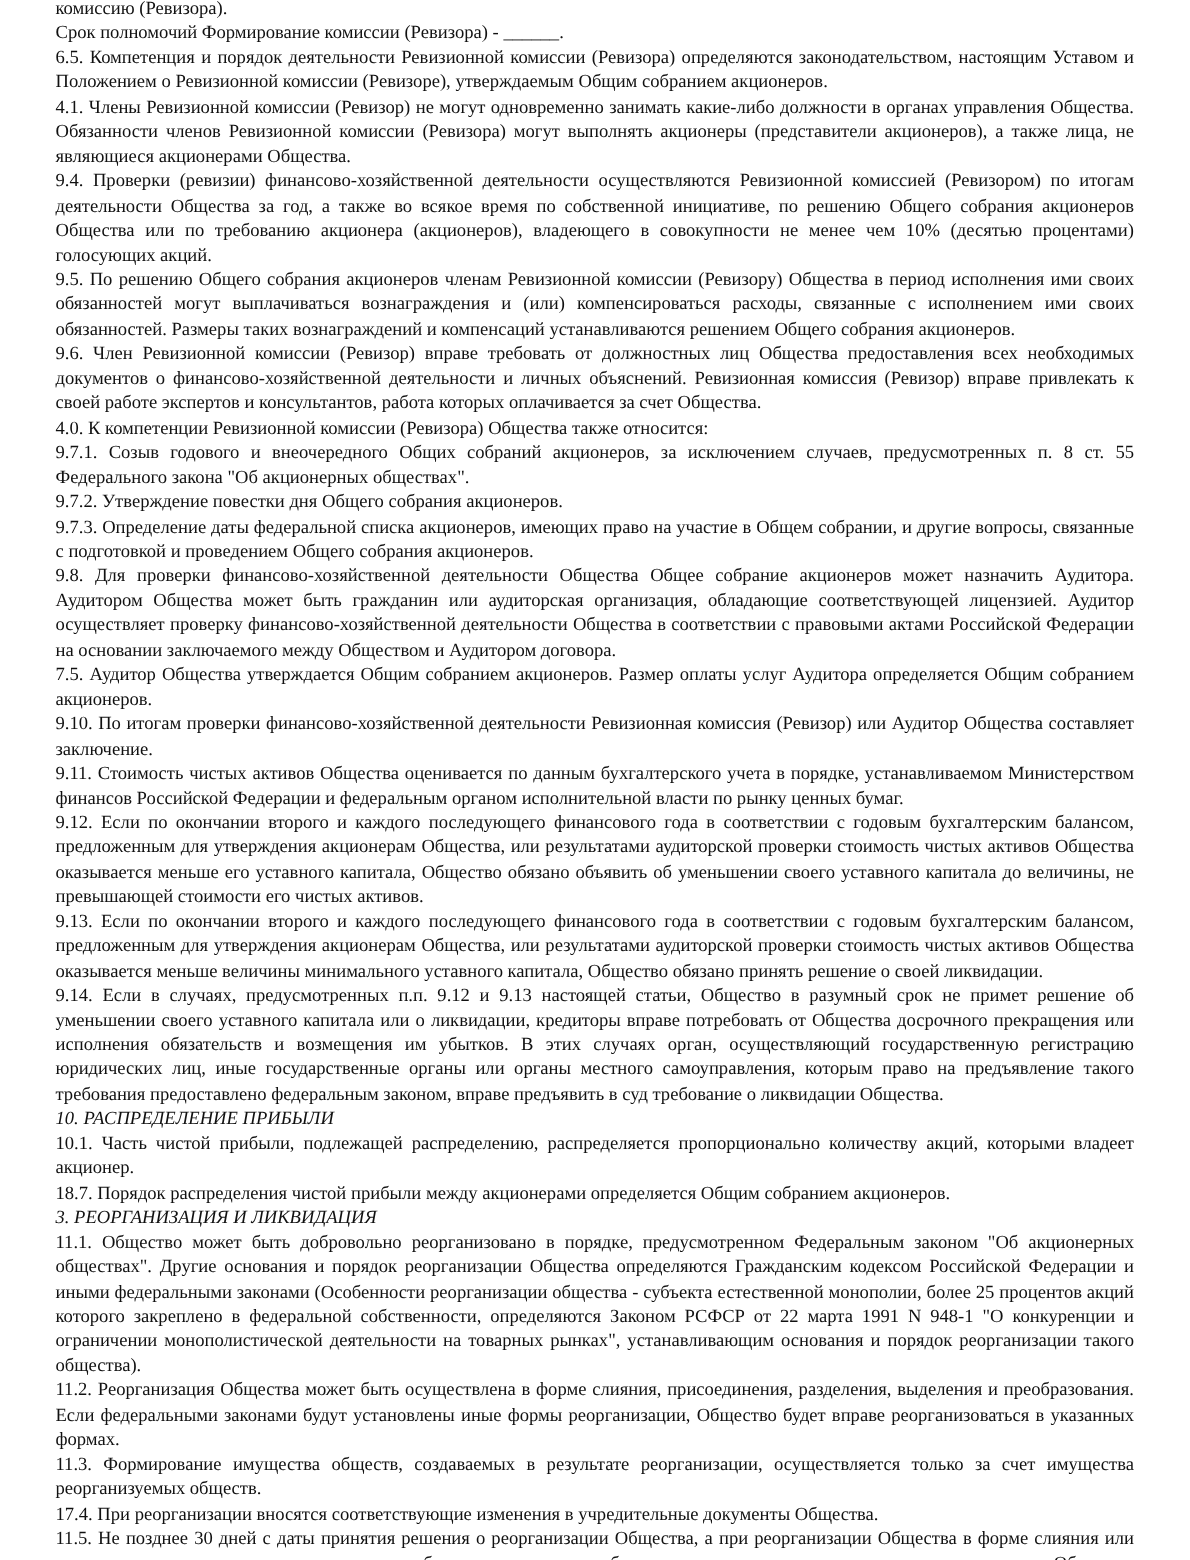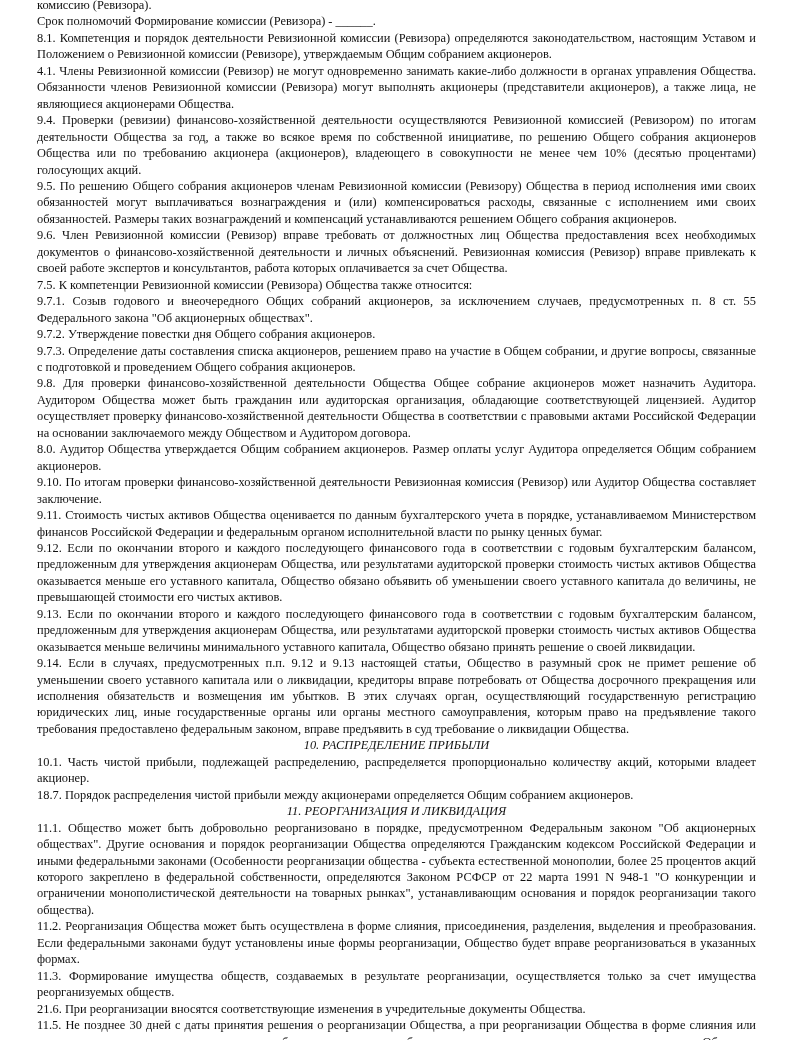--- a/index.html
+++ b/index.html
@@ -11,50 +11,50 @@
     width: 719px;
     font-family: "Liberation Serif", serif;
     font-size: 12.4px;
     line-height: 16.45px;
     color: #111111;
   }
   .p { margin: 0; text-align: justify; }
   .p.nojust { text-align: left; }
   .heading {
     margin: 0;
-    text-align: center;
+    text-align: left;
     font-style: italic;
     text-transform: none;
   }
 </style>
 </head>
 <body>
 
 <div class="page">
   <p class="p nojust">комиссию (Ревизора).</p>
   <p class="p nojust">Срок полномочий Формирование комиссии (Ревизора) - ______.</p>
-  <p class="p">8.1. Компетенция и порядок деятельности Ревизионной комиссии (Ревизора) определяются законодательством, настоящим Уставом и Положением о Ревизионной комиссии (Ревизоре), утверждаемым Общим собранием акционеров.</p>
+  <p class="p">6.5. Компетенция и порядок деятельности Ревизионной комиссии (Ревизора) определяются законодательством, настоящим Уставом и Положением о Ревизионной комиссии (Ревизоре), утверждаемым Общим собранием акционеров.</p>
   <p class="p">4.1. Члены Ревизионной комиссии (Ревизор) не могут одновременно занимать какие-либо должности в органах управления Общества. Обязанности членов Ревизионной комиссии (Ревизора) могут выполнять акционеры (представители акционеров), а также лица, не являющиеся акционерами Общества.</p>
   <p class="p">9.4. Проверки (ревизии) финансово-хозяйственной деятельности осуществляются Ревизионной комиссией (Ревизором) по итогам деятельности Общества за год, а также во всякое время по собственной инициативе, по решению Общего собрания акционеров Общества или по требованию акционера (акционеров), владеющего в совокупности не менее чем 10% (десятью процентами) голосующих акций.</p>
   <p class="p">9.5. По решению Общего собрания акционеров членам Ревизионной комиссии (Ревизору) Общества в период исполнения ими своих обязанностей могут выплачиваться вознаграждения и (или) компенсироваться расходы, связанные с исполнением ими своих обязанностей. Размеры таких вознаграждений и компенсаций устанавливаются решением Общего собрания акционеров.</p>
   <p class="p">9.6. Член Ревизионной комиссии (Ревизор) вправе требовать от должностных лиц Общества предоставления всех необходимых документов о финансово-хозяйственной деятельности и личных объяснений. Ревизионная комиссия (Ревизор) вправе привлекать к своей работе экспертов и консультантов, работа которых оплачивается за счет Общества.</p>
-  <p class="p">7.5. К компетенции Ревизионной комиссии (Ревизора) Общества также относится:</p>
+  <p class="p">4.0. К компетенции Ревизионной комиссии (Ревизора) Общества также относится:</p>
   <p class="p">9.7.1. Созыв годового и внеочередного Общих собраний акционеров, за исключением случаев, предусмотренных п. 8 ст. 55 Федерального закона "Об акционерных обществах".</p>
   <p class="p">9.7.2. Утверждение повестки дня Общего собрания акционеров.</p>
-  <p class="p">9.7.3. Определение даты составления списка акционеров, решением право на участие в Общем собрании, и другие вопросы, связанные с подготовкой и проведением Общего собрания акционеров.</p>
+  <p class="p">9.7.3. Определение даты федеральной списка акционеров, имеющих право на участие в Общем собрании, и другие вопросы, связанные с подготовкой и проведением Общего собрания акционеров.</p>
   <p class="p">9.8. Для проверки финансово-хозяйственной деятельности Общества Общее собрание акционеров может назначить Аудитора. Аудитором Общества может быть гражданин или аудиторская организация, обладающие соответствующей лицензией. Аудитор осуществляет проверку финансово-хозяйственной деятельности Общества в соответствии с правовыми актами Российской Федерации на основании заключаемого между Обществом и Аудитором договора.</p>
-  <p class="p">8.0. Аудитор Общества утверждается Общим собранием акционеров. Размер оплаты услуг Аудитора определяется Общим собранием акционеров.</p>
+  <p class="p">7.5. Аудитор Общества утверждается Общим собранием акционеров. Размер оплаты услуг Аудитора определяется Общим собранием акционеров.</p>
   <p class="p">9.10. По итогам проверки финансово-хозяйственной деятельности Ревизионная комиссия (Ревизор) или Аудитор Общества составляет заключение.</p>
   <p class="p">9.11. Стоимость чистых активов Общества оценивается по данным бухгалтерского учета в порядке, устанавливаемом Министерством финансов Российской Федерации и федеральным органом исполнительной власти по рынку ценных бумаг.</p>
   <p class="p">9.12. Если по окончании второго и каждого последующего финансового года в соответствии с годовым бухгалтерским балансом, предложенным для утверждения акционерам Общества, или результатами аудиторской проверки стоимость чистых активов Общества оказывается меньше его уставного капитала, Общество обязано объявить об уменьшении своего уставного капитала до величины, не превышающей стоимости его чистых активов.</p>
   <p class="p">9.13. Если по окончании второго и каждого последующего финансового года в соответствии с годовым бухгалтерским балансом, предложенным для утверждения акционерам Общества, или результатами аудиторской проверки стоимость чистых активов Общества оказывается меньше величины минимального уставного капитала, Общество обязано принять решение о своей ликвидации.</p>
   <p class="p">9.14. Если в случаях, предусмотренных п.п. 9.12 и 9.13 настоящей статьи, Общество в разумный срок не примет решение об уменьшении своего уставного капитала или о ликвидации, кредиторы вправе потребовать от Общества досрочного прекращения или исполнения обязательств и возмещения им убытков. В этих случаях орган, осуществляющий государственную регистрацию юридических лиц, иные государственные органы или органы местного самоуправления, которым право на предъявление такого требования предоставлено федеральным законом, вправе предъявить в суд требование о ликвидации Общества.</p>
   <p class="heading">10. РАСПРЕДЕЛЕНИЕ ПРИБЫЛИ</p>
   <p class="p">10.1. Часть чистой прибыли, подлежащей распределению, распределяется пропорционально количеству акций, которыми владеет акционер.</p>
   <p class="p">18.7. Порядок распределения чистой прибыли между акционерами определяется Общим собранием акционеров.</p>
-  <p class="heading">11. РЕОРГАНИЗАЦИЯ И ЛИКВИДАЦИЯ</p>
+  <p class="heading">3. РЕОРГАНИЗАЦИЯ И ЛИКВИДАЦИЯ</p>
   <p class="p">11.1. Общество может быть добровольно реорганизовано в порядке, предусмотренном Федеральным законом "Об акционерных обществах". Другие основания и порядок реорганизации Общества определяются Гражданским кодексом Российской Федерации и иными федеральными законами (Особенности реорганизации общества - субъекта естественной монополии, более 25 процентов акций которого закреплено в федеральной собственности, определяются Законом РСФСР от 22 марта 1991 N 948-1 "О конкуренции и ограничении монополистической деятельности на товарных рынках", устанавливающим основания и порядок реорганизации такого общества).</p>
   <p class="p">11.2. Реорганизация Общества может быть осуществлена в форме слияния, присоединения, разделения, выделения и преобразования. Если федеральными законами будут установлены иные формы реорганизации, Общество будет вправе реорганизоваться в указанных формах.</p>
   <p class="p">11.3. Формирование имущества обществ, создаваемых в результате реорганизации, осуществляется только за счет имущества реорганизуемых обществ.</p>
-  <p class="p">21.6. При реорганизации вносятся соответствующие изменения в учредительные документы Общества.</p>
+  <p class="p">17.4. При реорганизации вносятся соответствующие изменения в учредительные документы Общества.</p>
   <p class="p">11.5. Не позднее 30 дней с даты принятия решения о реорганизации Общества, а при реорганизации Общества в форме слияния или присоединения - с даты принятия решения об этом последним из обществ, участвующих в слиянии или присоединении, Общество обязано письменно уведомить об этом кредиторов Общества и опубликовать в печатном издании, предназначенном для публикации данных о государственной регистрации юридических лиц, сообщение о принятом решении. При этом кредиторы Общества в течение 30 дней с даты направления им уведомлений или в течение 30 дней с даты опубликования сообщения о принятом решении вправе письменно потребовать досрочного прекращения или исполнения соответствующих обязательств Общества и возмещения им убытков. Права кредиторов, возникающие в связи с реорганизацией Общества, определяются законом.</p>
 
 </div>
 
 </body></html>

